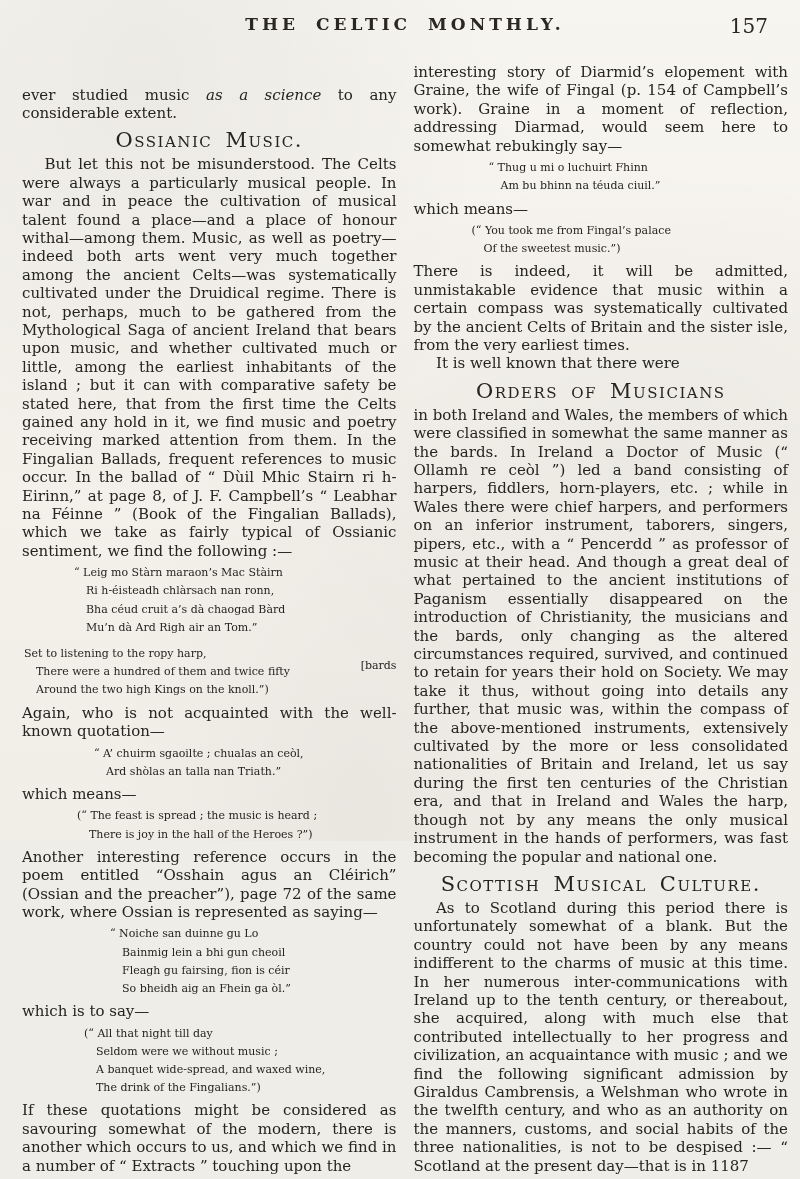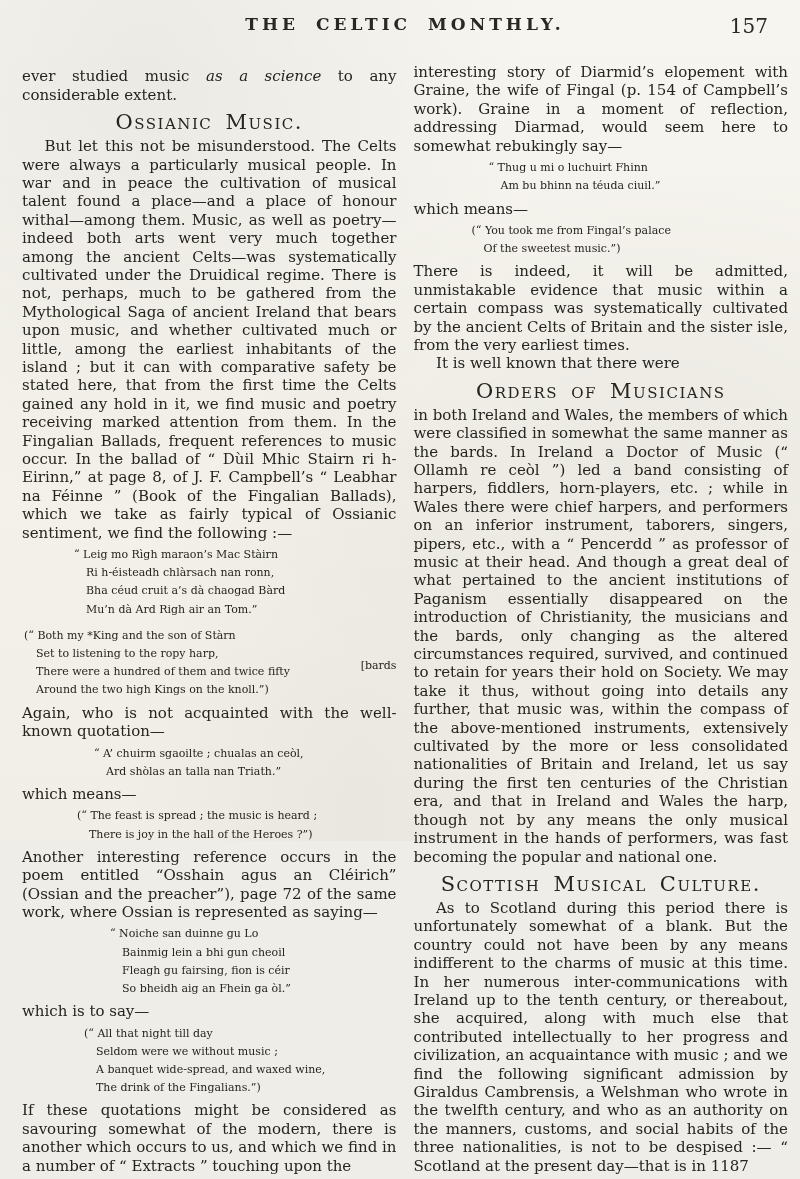--- a/index.html
+++ b/index.html
@@ -52,29 +52,28 @@
   <div class="columns">
 
     <div class="col">
       <p><span>ever studied music </span><em>as a science</em><span> to any considerable extent.</span></p>
 
       <div class="sec-head">Ossianic Music.</div>
 
       <p class="indent">But let this not be misunderstood.  The Celts were always a particularly musical people.  In war and in peace the cultivation of musical talent found a place—and a place of honour withal—among them.  Music, as well as poetry—indeed both arts went very much together among the ancient Celts—was systematically cultivated under the Druidical regime.  There is not, perhaps, much to be gathered from the Mythological Saga of ancient Ireland that bears upon music, and whether cultivated much or little, among the earliest inhabitants of the island ; but it can with comparative safety be stated here, that from the first time the Celts gained any hold in it, we find music and poetry receiving marked attention from them.  In the Fingalian Ballads, frequent references to music occur.  In the ballad of “ Dùil Mhic Stairn ri h-Eirinn,” at page 8, of J. F. Campbell’s “ Leabhar na Féinne ” (Book of the Fingalian Ballads), which we take as fairly typical of Ossianic sentiment, we find the following :—</p>
 
       <div class="verse" style="margin-left:52px;">
-        <div class="vline">“ Leig mo Rìgh maraon’s Mac Stàirn</div>
+        <div class="vline">“ Leig mo Stàrn maraon’s Mac Stàirn</div>
         <div class="vline">Ri h-éisteadh chlàrsach nan ronn,</div>
         <div class="vline">Bha céud cruit a’s dà chaogad Bàrd</div>
         <div class="vline">Mu’n dà Ard Righ air an Tom.”</div>
       </div>
 
 
       <div class="verse" style="margin-left:2px;">
-        <div class="vline">(“ Both my *King and the son of Stàrn</div>
         <div class="vline"><span>Set to listening to the ropy harp,</span><span class="margin-note">[bards</span></div>
         <div class="vline">There were a hundred of them and twice fifty</div>
         <div class="vline">Around the two high Kings on the knoll.”)</div>
       </div>
 
       <p>Again, who is not acquainted with the well-known quotation—</p>
 
       <div class="verse" style="margin-left:72px;">
         <div class="vline">“ A’ chuirm sgaoilte ; chualas an ceòl,</div>
         <div class="vline">Ard shòlas an talla nan Triath.”</div>

